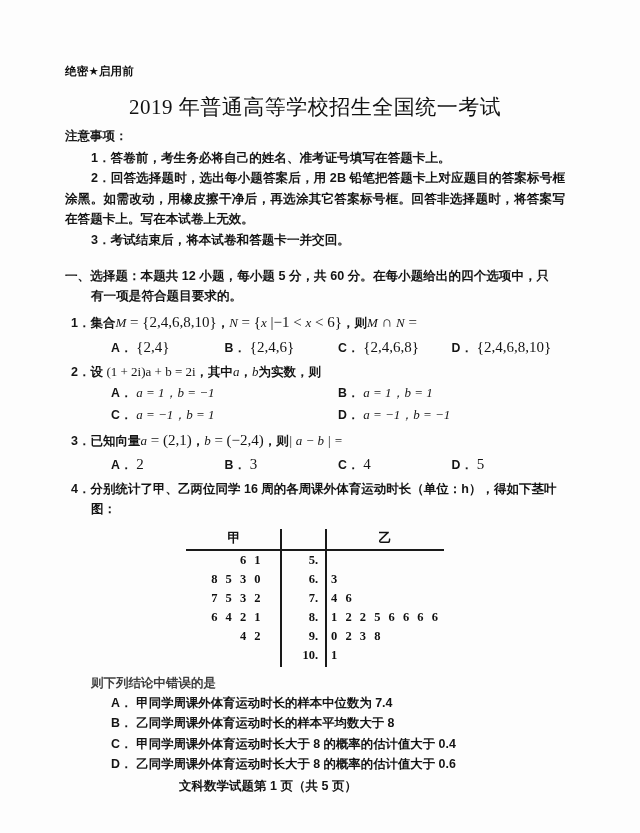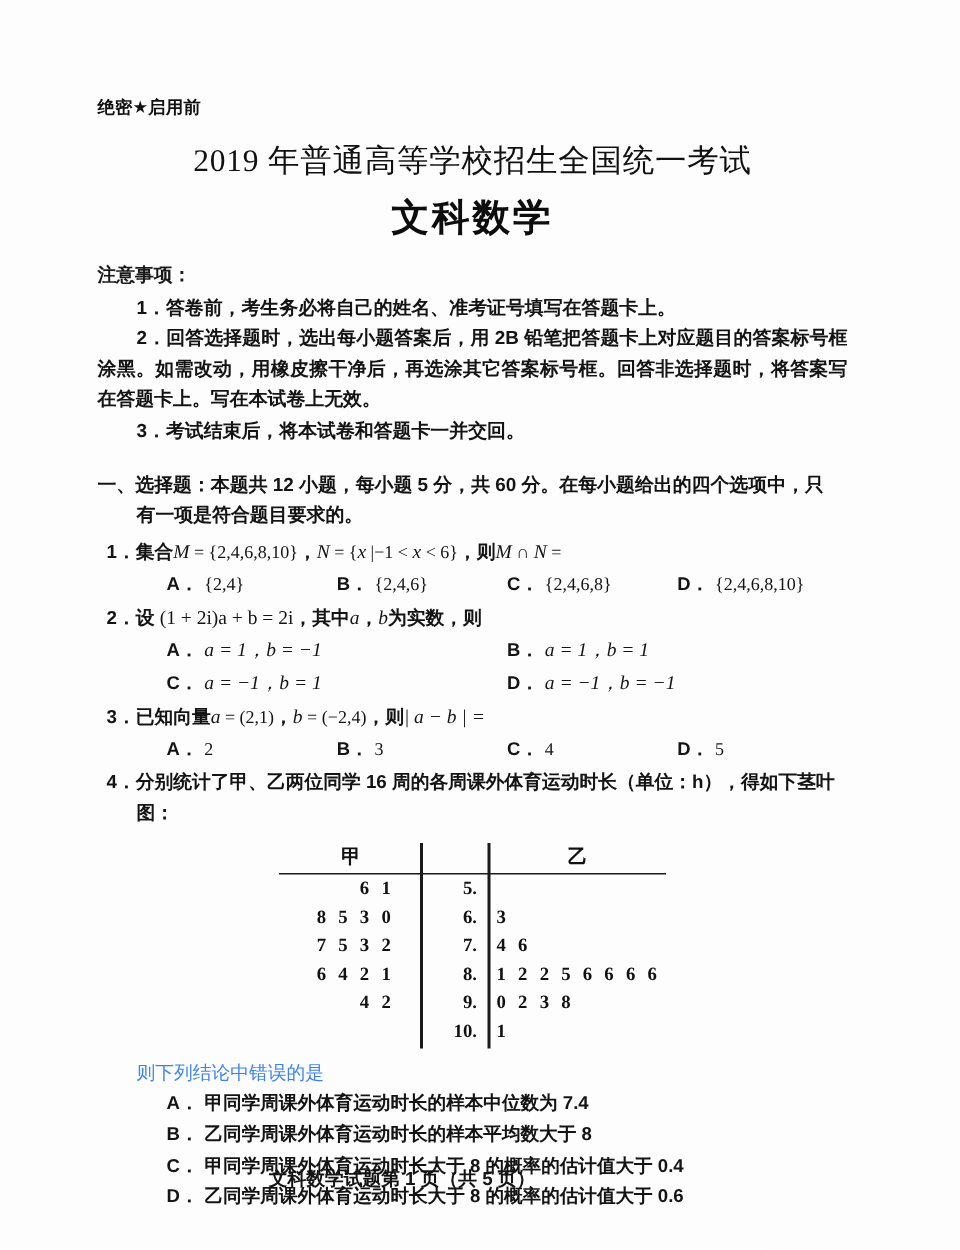--- a/index.html
+++ b/index.html
@@ -121,21 +121,21 @@
   .mathup {
     font-family: Liberation Serif, serif;
     font-weight: normal;
     font-style: normal;
     font-size: 13px;
   }
   .num {
     font-family: "Liberation Serif", "DejaVu Serif", serif;
     font-weight: normal;
     font-style: normal;
-    font-size: 12px;
+    font-size: 15px;
   }
 
   
   .opts {
     display: flex;
     margin: 1px 0 0 0;
     padding-left: 46px;
     align-items: center;
   }
   .opts.four > .opt { width: 25%; }
@@ -223,25 +223,25 @@
   .sl-vline {
     position: absolute;
     width: 1.6px;
     background: #1a1a1a;
   }
   .sl-vline.v1 { left: 94px;  top: 0px; bottom: 0px; }
   .sl-vline.v2 { left: 139px; top: 0px; bottom: 0px; }
 
   .q4-tail {
     font-family: "Liberation Sans", "DejaVu Sans", sans-serif;
-    font-weight: normal;
+    font-weight: bold;
     font-size: 12.5px;
     padding-left: 26px;
     margin: 0 0 1px 0;
-    color: #3b82f6;
+    color: #404040;
   }
 
   
   .footer {
     position: absolute;
     left: 0;
     top: 778px;
     width: 536px;
     text-align: center;
     font-family: "Liberation Sans", "DejaVu Sans", sans-serif;
@@ -251,21 +251,20 @@
   }
 </style>
 </head>
 <body>
 
 <div class="page">
   <div class="sheet">
 
     <div class="secret-line">绝密★启用前</div>
     <div class="main-title">2019 年普通高等学校招生全国统一考试</div>
-    <div class="sub-title">文科数学</div>
 
     <div class="notice-head">注意事项：</div>
     <p class="notice-item">1．答卷前，考生务必将自己的姓名、准考证号填写在答题卡上。</p>
     <p class="notice-item">2．回答选择题时，选出每小题答案后，用 2B 铅笔把答题卡上对应题目的答案标号框涂黑。如需改动，用橡皮擦干净后，再选涂其它答案标号框。回答非选择题时，将答案写在答题卡上。写在本试卷上无效。</p>
     <p class="notice-item">3．考试结束后，将本试卷和答题卡一并交回。</p>
 
     <div class="section-head">
       <span>一、选择题：</span><span>本题共 12 小题，每小题 5 分，共 60 分。在每小题给出的四个选项中，只</span>
       <span class="cont">有一项是符合题目要求的。</span>
     </div>

